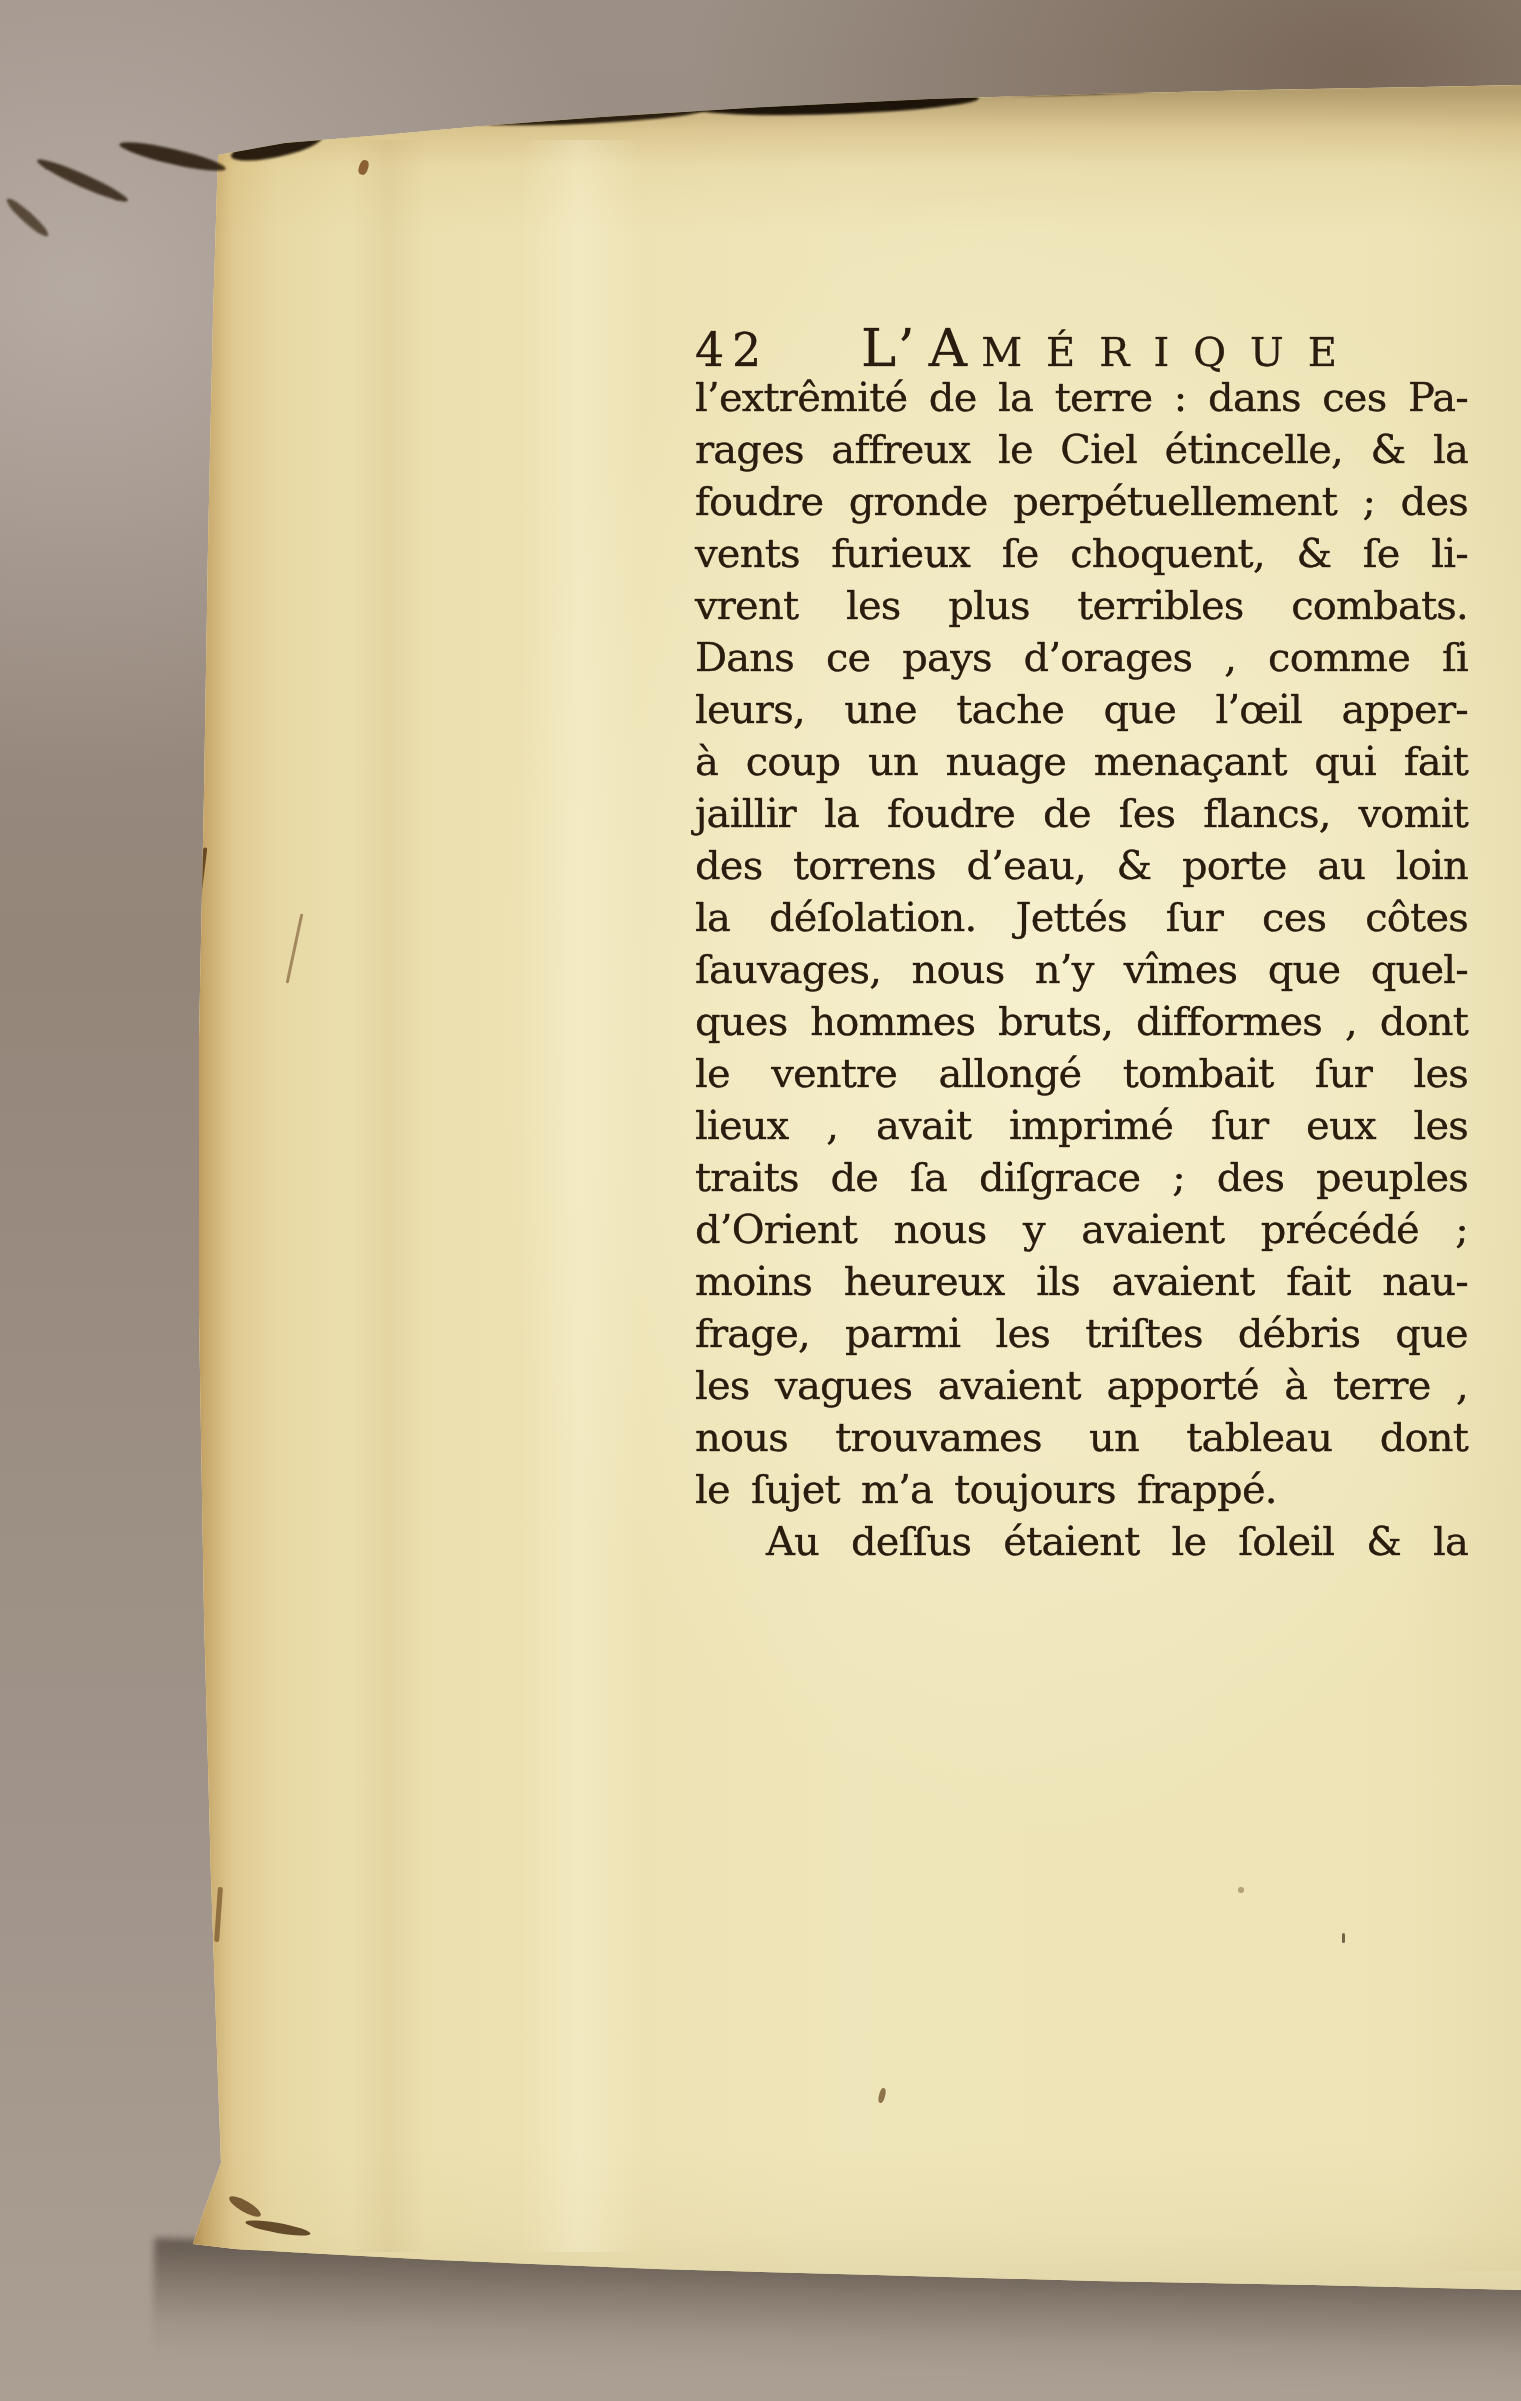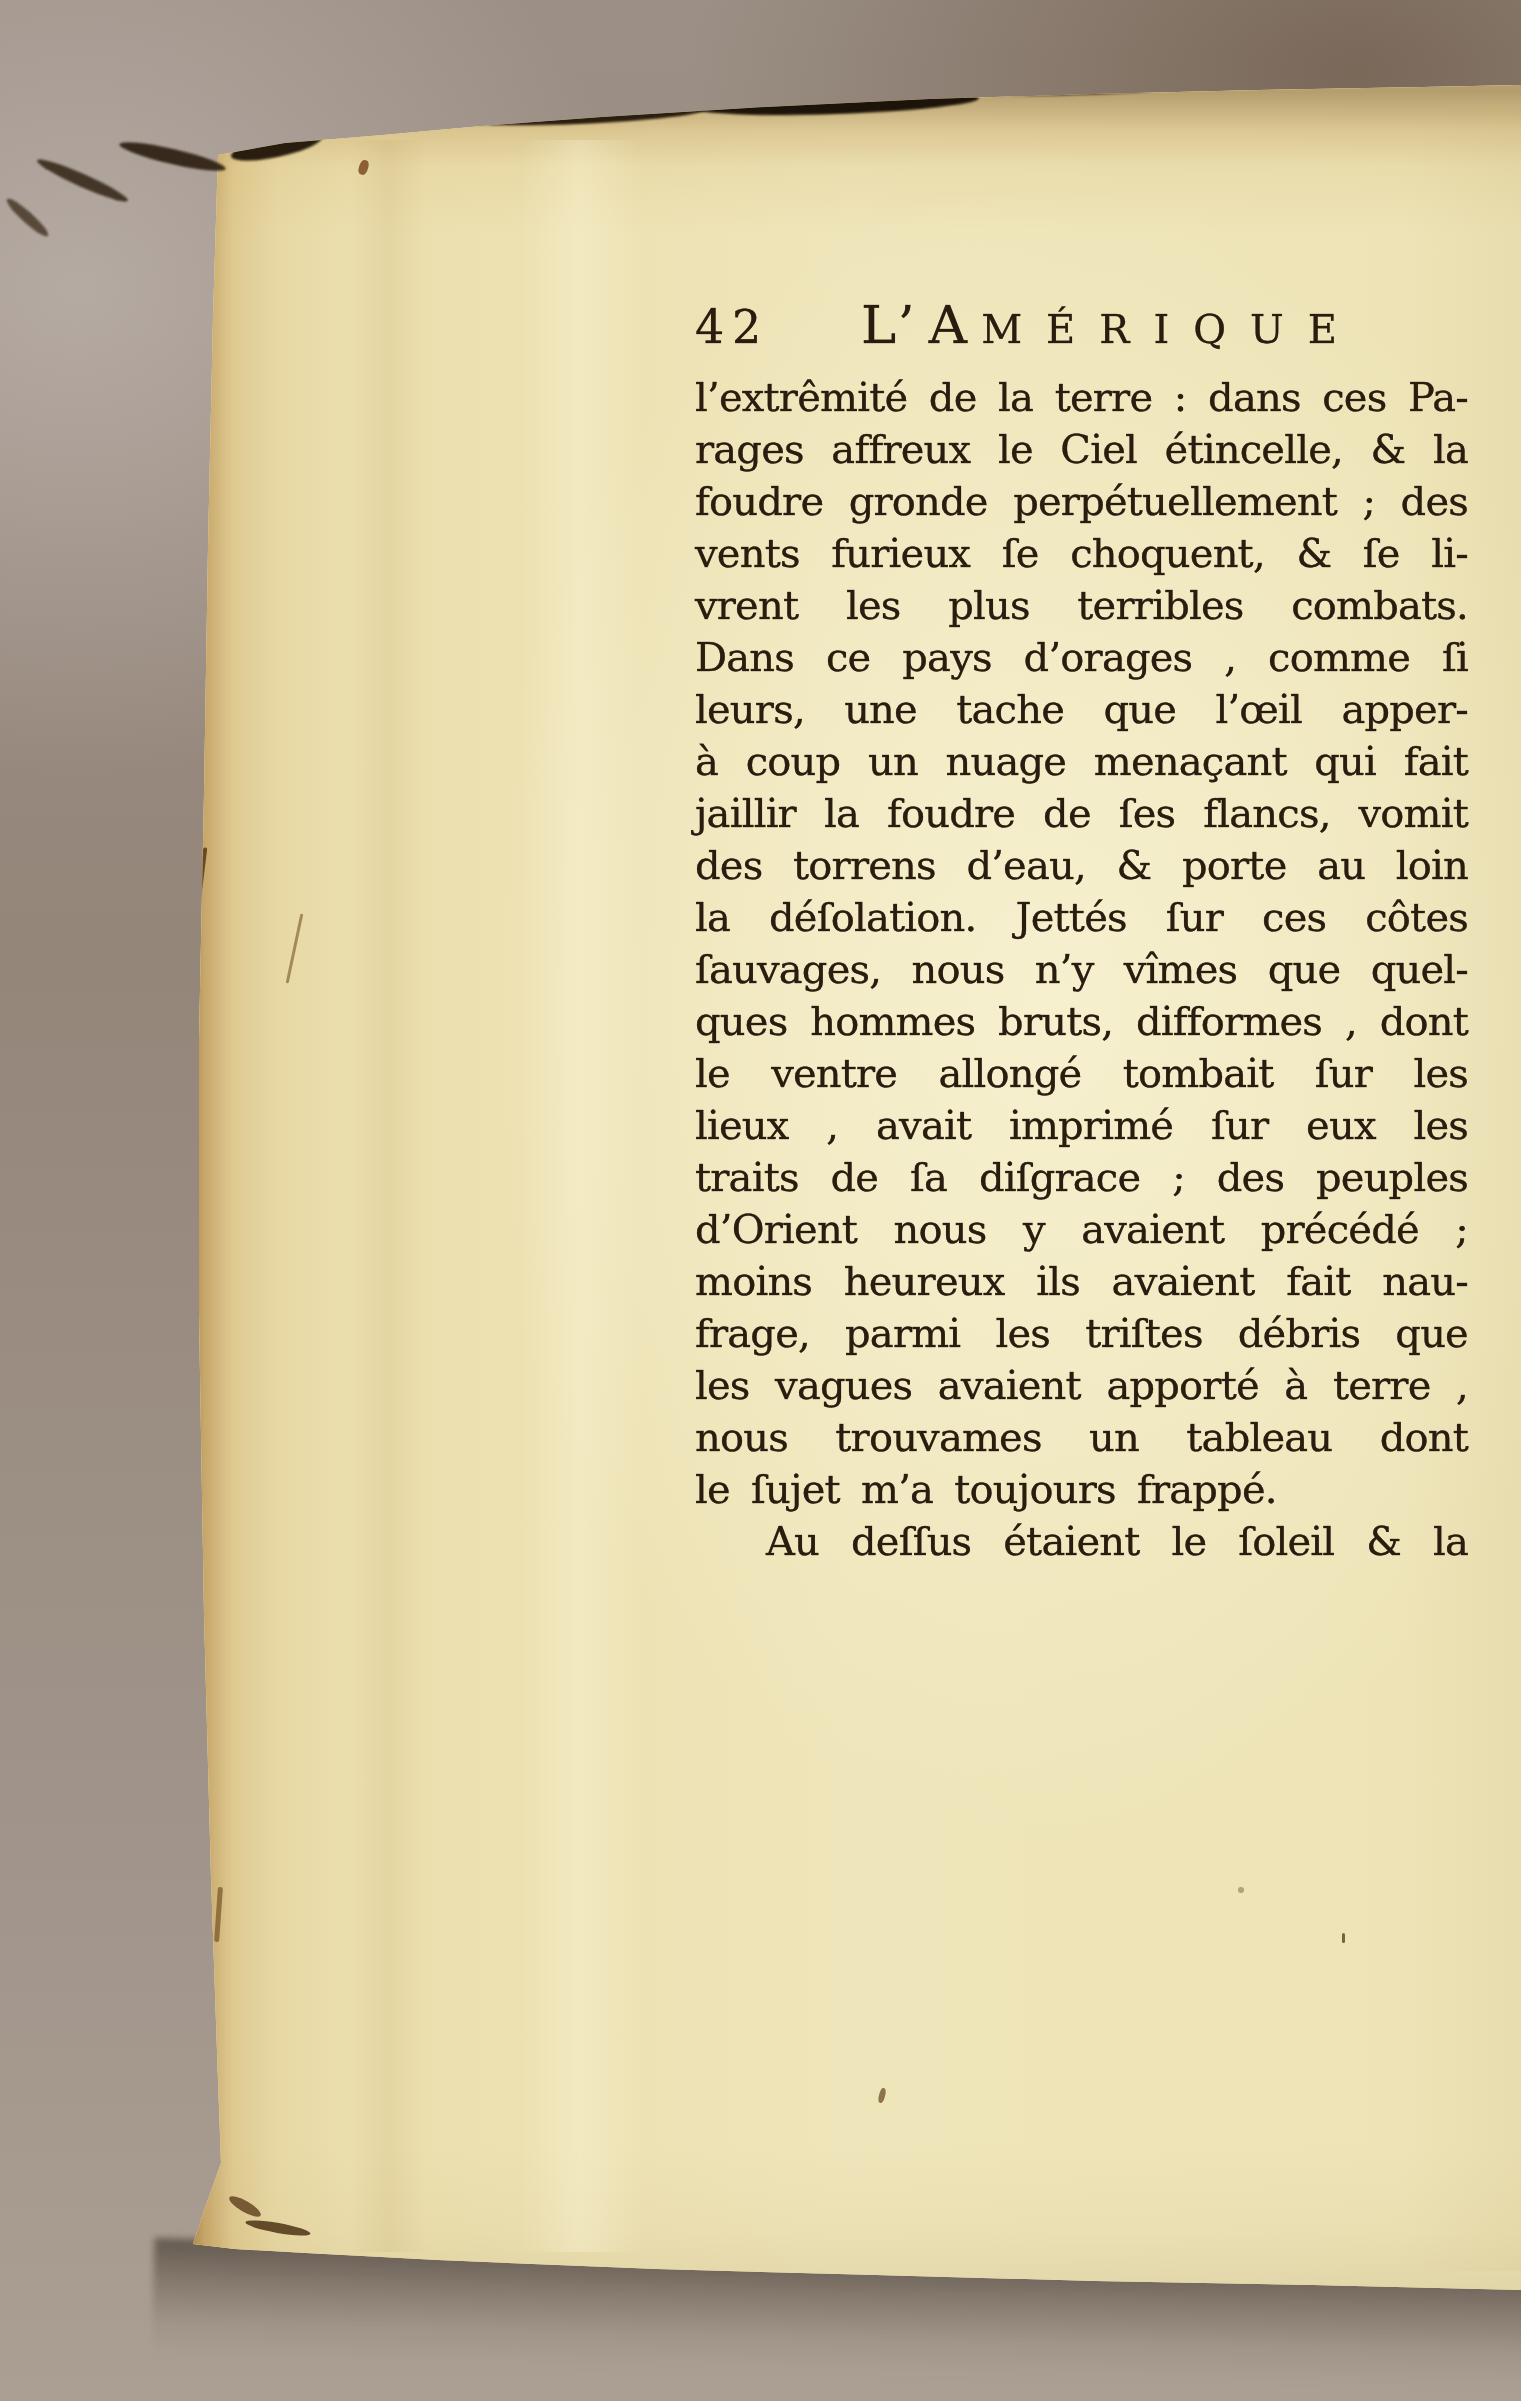--- a/index.html
+++ b/index.html
@@ -64,21 +64,21 @@
 
   
   .running-head {
     position: absolute; left: 695px; top: 294px; width: 772px; height: 66px;
     display: flex; align-items: baseline;
     color: #2a1d10;
     -webkit-text-stroke: 0.3px rgba(42,29,16,.6);
     text-shadow: 0 0 0.5px rgba(40,27,13,.55);
   }
   .pageno { font-size: 46px; letter-spacing: 7.7px; }
-  .title  { margin-left: 92px; white-space: nowrap; }
+  .title  { margin-left: 92px; white-space: nowrap; margin-top: 23px; }
   .t-lead { font-size: 53px; letter-spacing: 14.2px; }
   .t-rest { font-size: 40px; letter-spacing: 24px; }
 
   .text-block {
     position: absolute; left: 695px; top: 371px; width: 773px;
     color: #2a1d10;
     -webkit-text-stroke: 0.3px rgba(42,29,16,.7);
     text-shadow: 0 0 0.5px rgba(40,27,13,.6);
   }
   .line {

